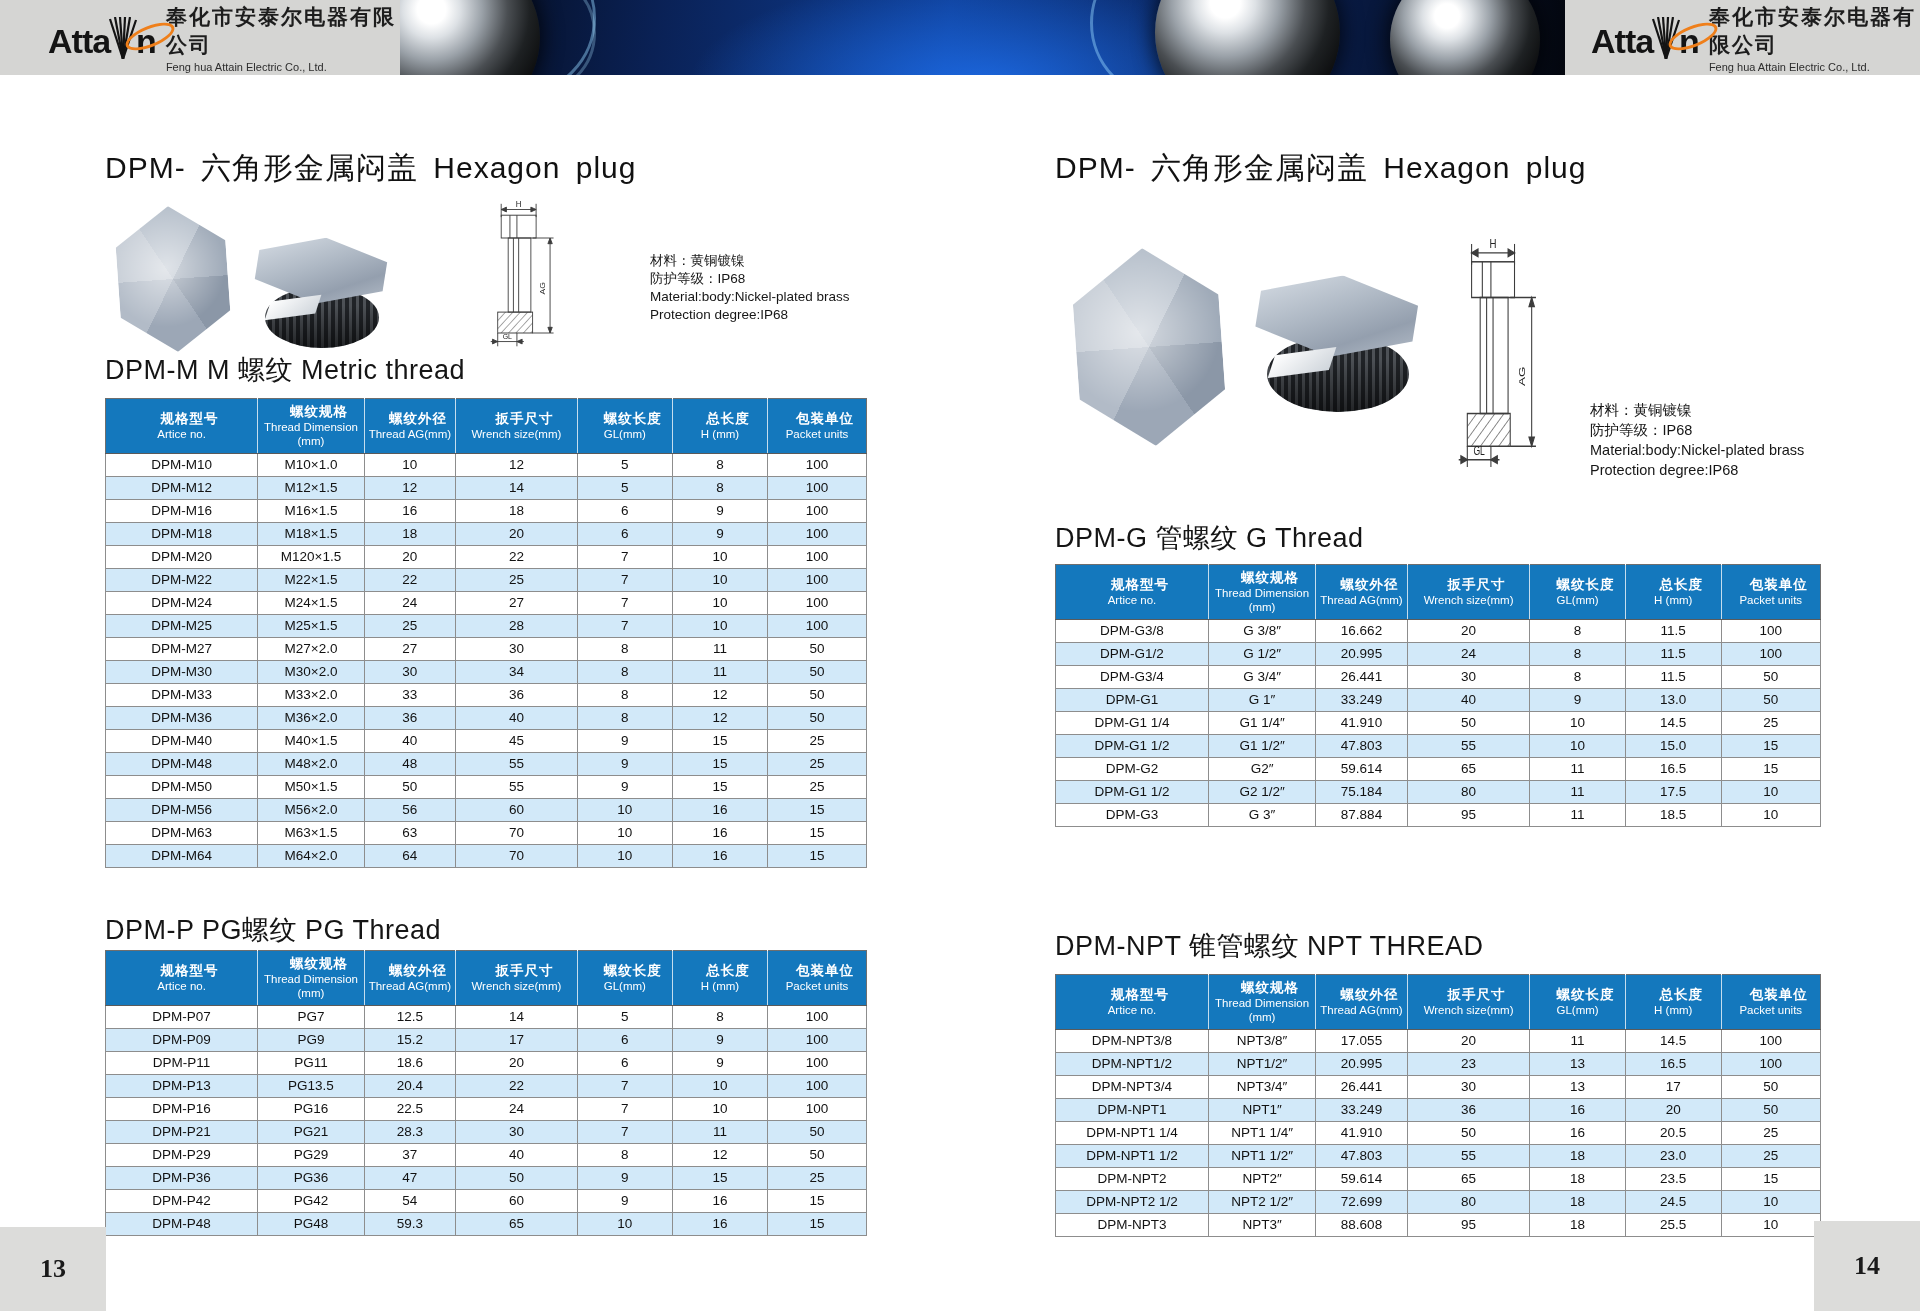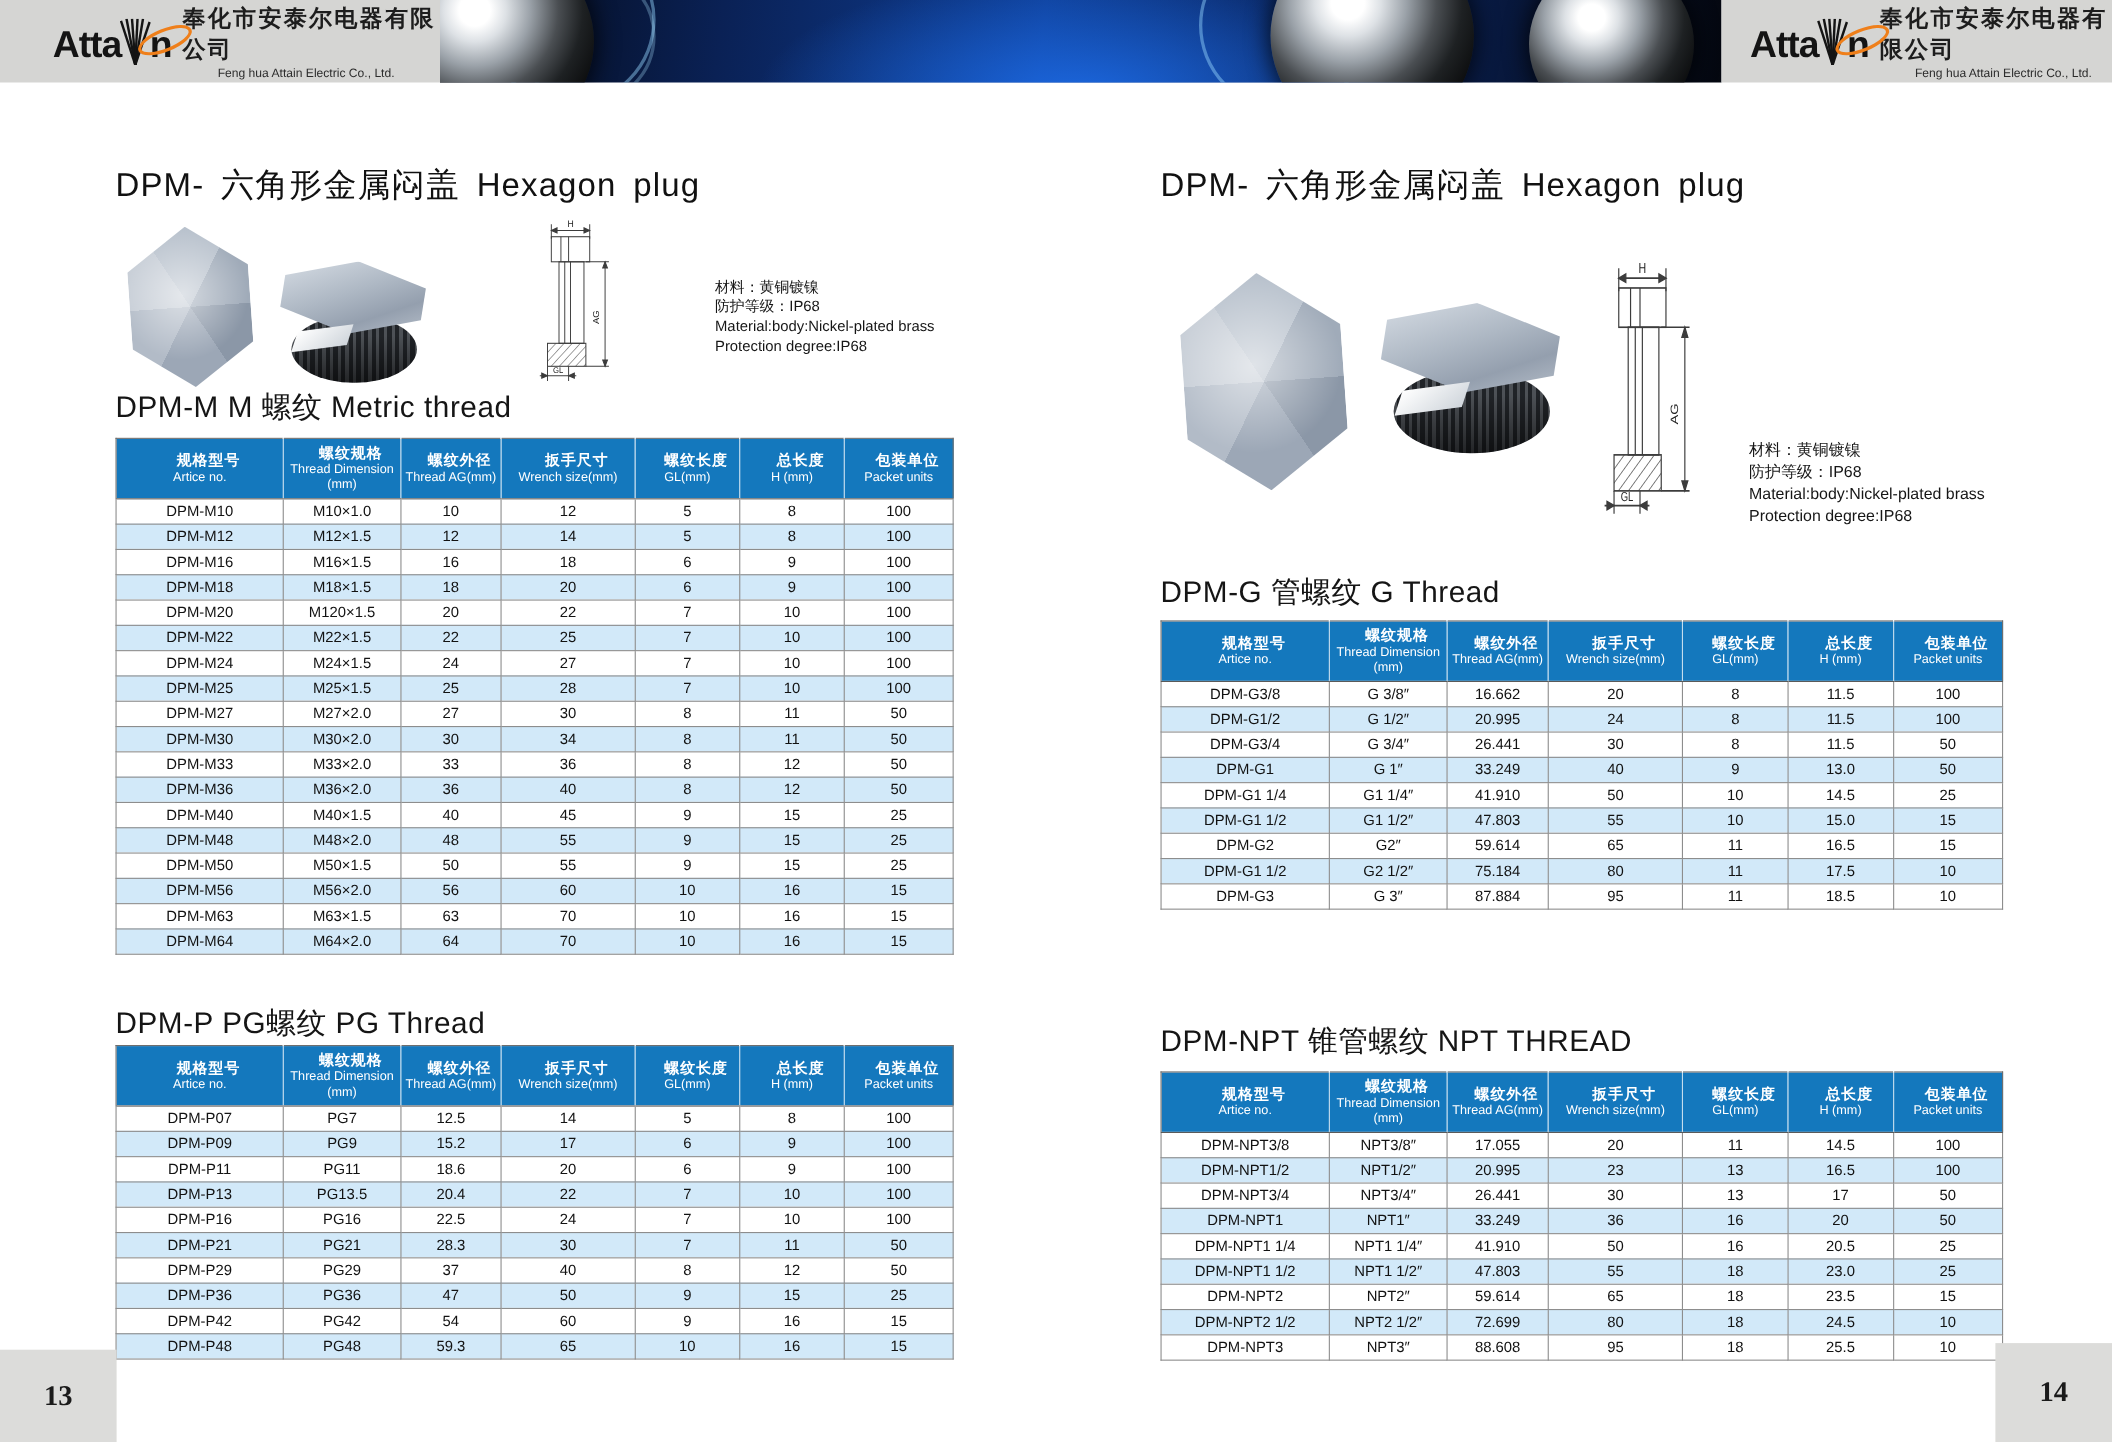--- a/index.html
+++ b/index.html
@@ -11,21 +11,21 @@
   .logo-panel{position:absolute;top:0;height:75px;background:#d5d5d3;display:flex;align-items:center;}
   .logo-panel.left{left:0;width:400px;padding-left:48px;box-sizing:border-box;}
   .logo-panel.right{left:1565px;width:355px;padding-left:26px;box-sizing:border-box;}
   .logo-row{display:flex;align-items:center;gap:10px;}
   .logo-mark{position:relative;display:flex;align-items:flex-end;font-weight:800;font-size:34px;
              letter-spacing:-1px;color:#141414;line-height:1;justify-content:flex-end;}
   .logo-fan{margin:0 -2px -1px -2px;}
   .logo-ellipse{position:absolute;left:76px;top:9px;width:46px;height:15px;border:3px solid #ef7f1a;
                 border-radius:50%;transform:rotate(-22deg);pointer-events:none;}
   .logo-names .cn{font-size:21px;font-weight:bold;color:#1d1d1d;letter-spacing:2px;}
-  .logo-names .en{font-size:11px;color:#2c2c2c;margin-top:2px;margin-left:32px;}
+  .logo-names .en{font-size:11px;color:#2c2c2c;margin-top:2px;}
   .banner-art{position:absolute;left:400px;top:0;width:1165px;height:75px;overflow:hidden;
     background:
       radial-gradient(ellipse 420px 160px at 50% 115%, rgba(30,110,235,.85), rgba(10,40,110,0) 70%),
       linear-gradient(96deg,#04070f 0%,#0a2155 22%,#0e3e96 47%,#0a2155 74%,#04070f 100%);}
   .arc{position:absolute;border:3px solid rgba(150,215,255,.45);border-radius:50%;filter:blur(.5px);}
   .arc.a1{left:40px;top:-60px;width:150px;height:150px;}
   .arc.a2{left:70px;top:-30px;width:120px;height:120px;border-color:rgba(170,225,255,.3);}
   .arc.a3{left:690px;top:-55px;width:150px;height:150px;}
   .arc.a4{left:1000px;top:-35px;width:120px;height:120px;border-color:rgba(170,225,255,.35);}
   .gland{position:absolute;border-radius:50%;box-shadow:0 0 22px rgba(0,0,0,.85);

